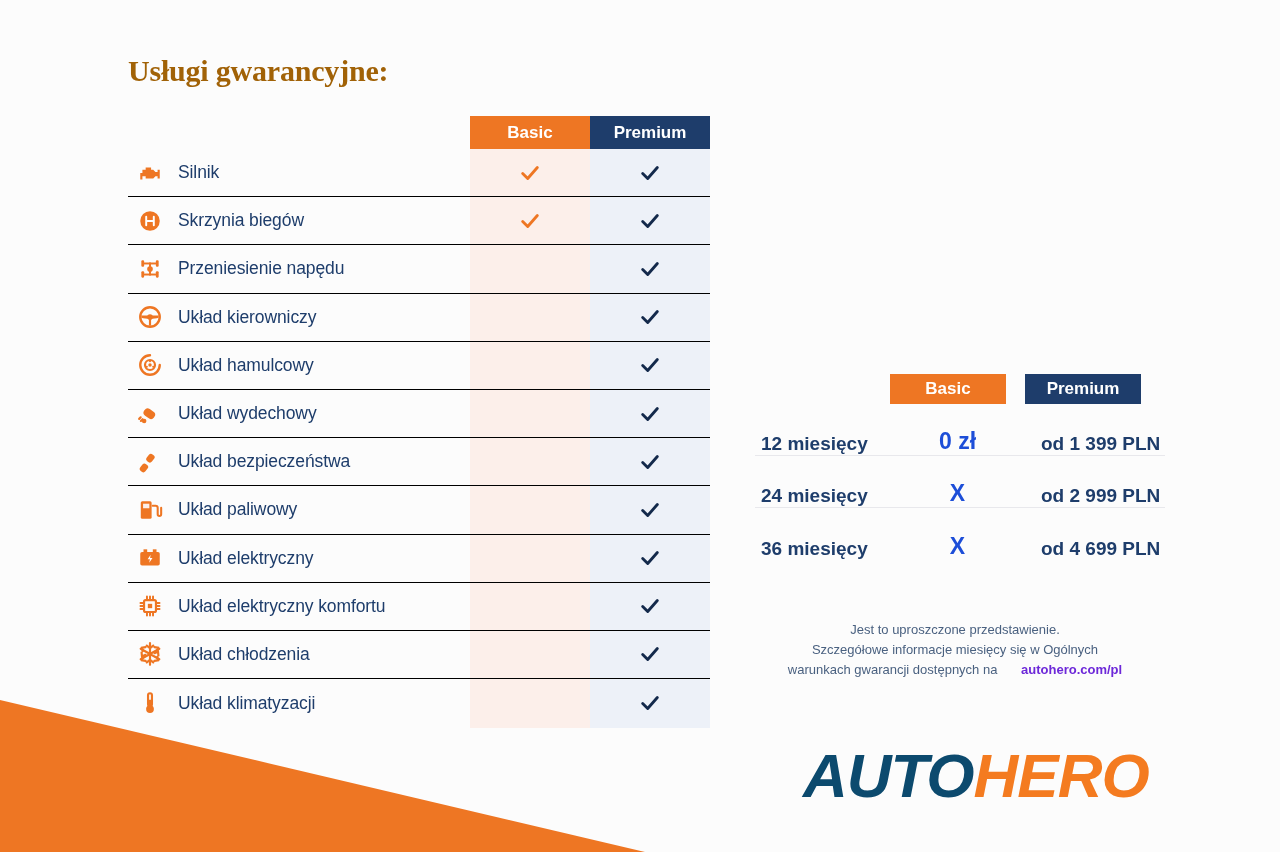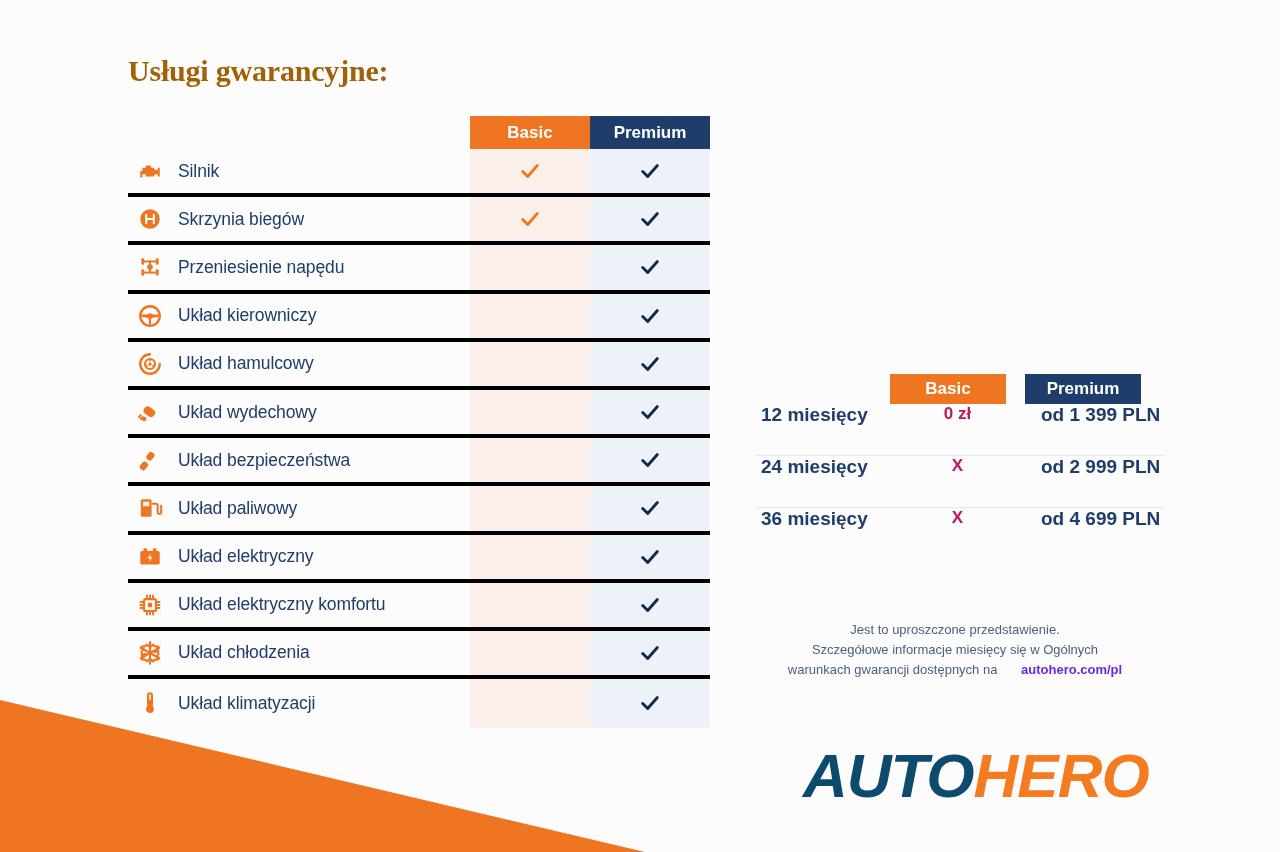--- a/index.html
+++ b/index.html
@@ -37,21 +37,21 @@
     display: flex; align-items: center; justify-content: center;
     font-size: 17px; font-weight: bold; color: #FFFFFF; z-index: 4;
   }
   .col-head.basic   { left: 470px; background: #EE7623; }
   .col-head.premium { left: 590px; background: #1E3D6B; }
 
   
   .svc-list { position: absolute; left: 128px; top: 149px; width: 582px; z-index: 5; }
   .svc-row {
     position: relative; display: flex; align-items: center;
-    height: 48.2px; border-bottom: 4px solid #000000;
+    height: 48.2px; border-bottom: 1px solid #000000;
   }
   .svc-row:last-child { border-bottom: none; }
   .svc-icon { width: 44px; flex: 0 0 44px; display: flex; align-items: center; justify-content: center; }
   .svc-icon svg { display: block; }
   .svc-label {
     flex: 1 1 auto; font-size: 17.5px; color: #1E3D6B;
     letter-spacing: -0.1px; padding-left: 6px;
   }
   .svc-cell {
     flex: 0 0 120px; width: 120px; height: 100%;
@@ -78,31 +78,31 @@
   .price-head { position: relative; height: 30px; }
   .price-badge {
     position: absolute; top: 0; height: 30px; width: 116px;
     display: flex; align-items: center; justify-content: center;
     font-size: 17px; font-weight: bold; color: #FFFFFF;
   }
   .price-badge.basic   { left: 135px; background: #EE7623; }
   .price-badge.premium { left: 270px; background: #1E3D6B; }
 
   .price-row {
-    position: relative; height: 52px; display: flex; align-items: flex-start;
+    position: relative; height: 52px; display: flex; align-items: flex-end;
     border-bottom: 1px solid #E8E8EC;
   }
   .price-row:last-child { border-bottom: none; }
   .price-term {
     width: 135px; flex: 0 0 135px; font-size: 19px; font-weight: bold;
     color: #1E3D6B; text-align: left; padding-left: 6px;
   }
   .price-basic {
     width: 135px; flex: 0 0 135px; text-align: center;
-    font-size: 17px; font-weight: bold; color: #be185d;
+    font-size: 23px; font-weight: bold; color: #1d4ed8;
   }
   .price-premium {
     flex: 1 1 auto; text-align: left; padding-left: 16px;
     font-size: 19px; font-weight: bold; color: #1E3D6B;
   }
 
   .disclaimer {
     position: absolute; left: 740px; top: 620px; width: 430px;
     font-size: 13px; color: #4A6180; line-height: 1.52;
     text-align: center; z-index: 3;

